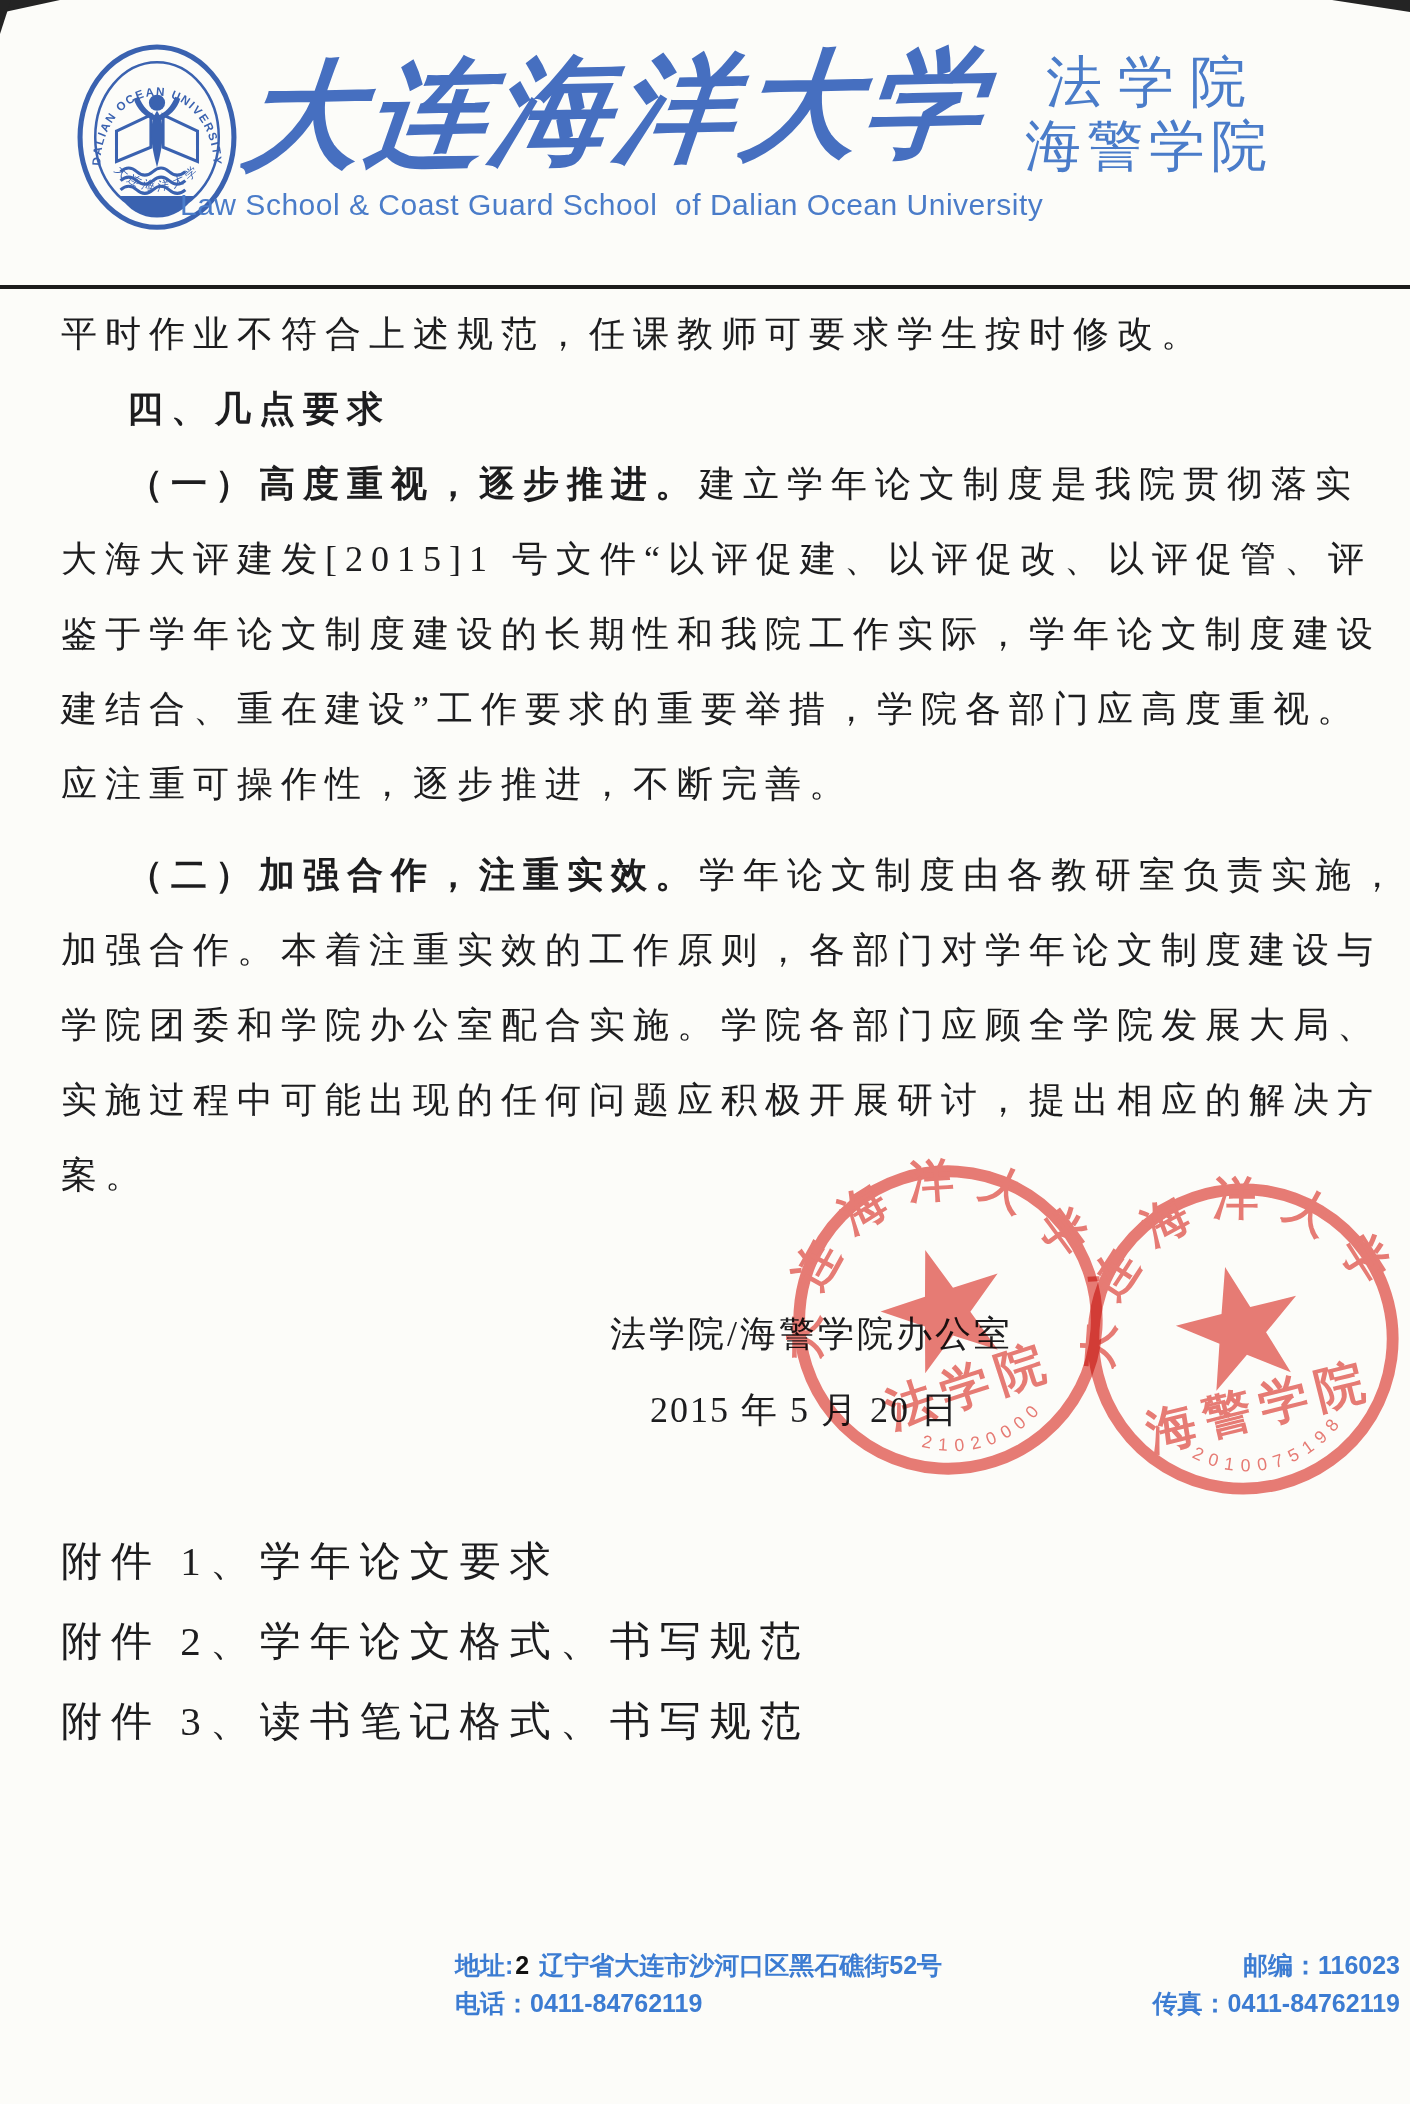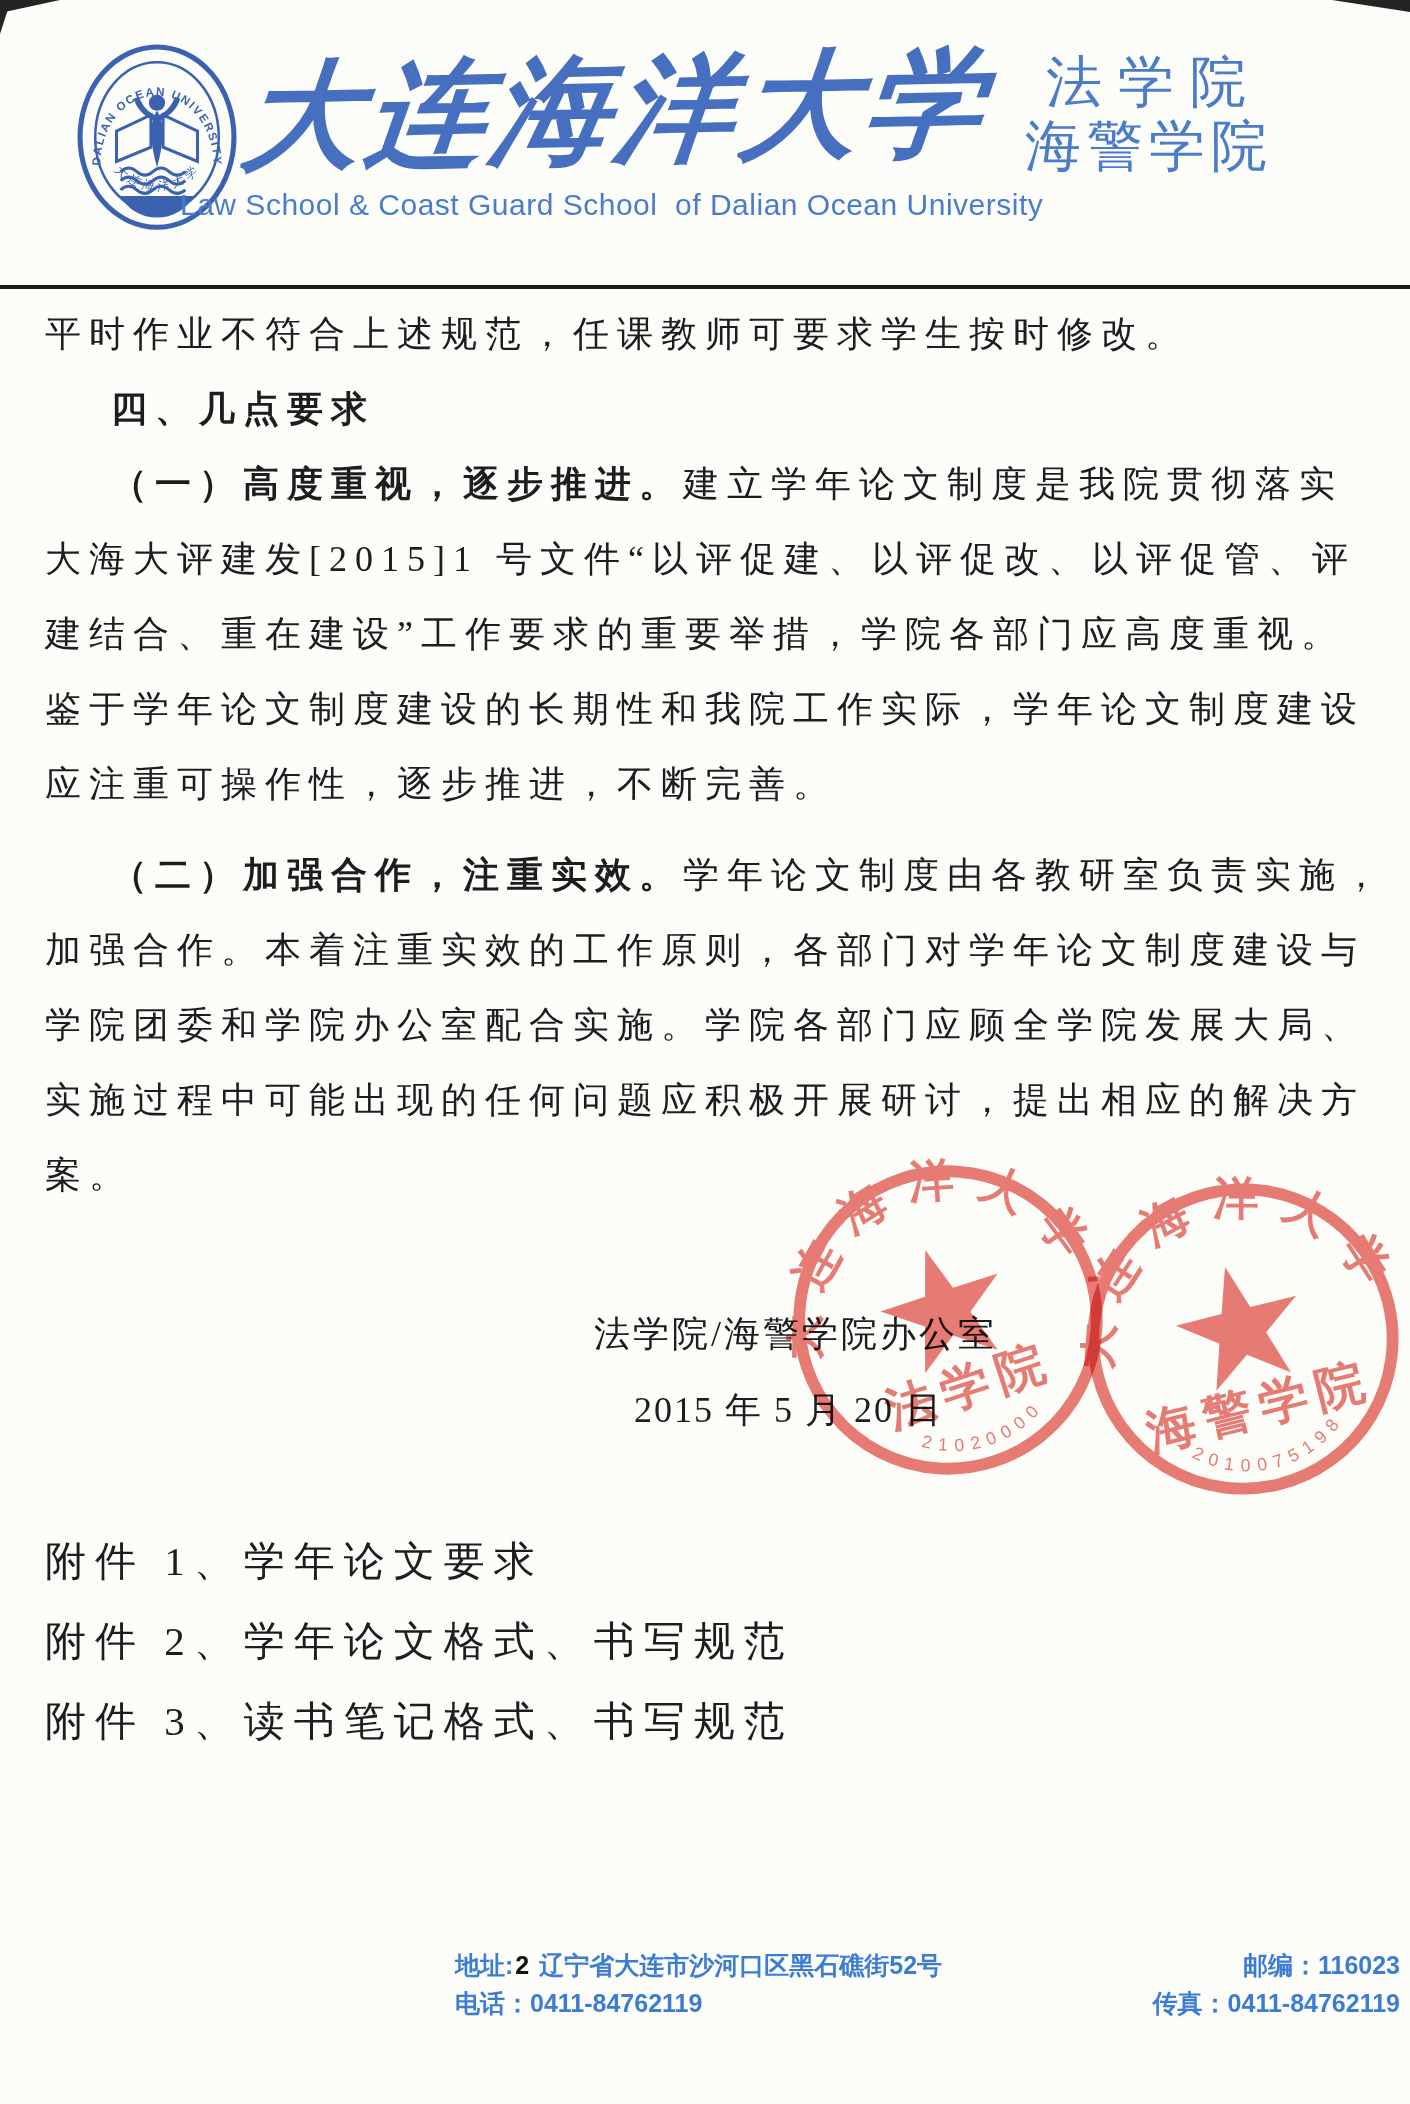--- a/index.html
+++ b/index.html
@@ -48,21 +48,21 @@
   .schools .s2{letter-spacing:6px;text-indent:6px;}
   .subtitle{
     position:absolute;left:180px;top:188px;width:1110px;
     text-align:left;color:var(--header-blue);
     font-family:"Liberation Sans","DejaVu Sans",sans-serif;
     font-size:30px;letter-spacing:.5px;white-space:pre;
   }
   .rule{position:absolute;left:0;top:285px;width:1410px;height:4px;background:#1c1c1c;}
 
   
-  .content{position:absolute;left:0;top:297px;width:1160px;padding:0 45px;}
+  .content{position:absolute;left:16px;top:297px;width:1160px;padding:0 45px;}
   .bline{
     font-size:36px;line-height:75px;letter-spacing:8px;white-space:nowrap;
   }
   .bline .b{font-weight:bold;margin-top:31px;}
   .bline.ind{text-indent:66px;}
   .bline.psp{margin-top:16px;}
 
   .sig-office{
     margin-top:96px;text-align:right;padding-right:118px;
     font-size:36px;letter-spacing:3px;line-height:50px;white-space:nowrap;
@@ -145,22 +145,22 @@
 
   <div class="subtitle">Law School &amp; Coast Guard School  of Dalian Ocean University</div>
 
   <div class="rule"></div>
 
   <div class="content">
     <div class="bline"><span class="b"></span><span>平时作业不符合上述规范，任课教师可要求学生按时修改。</span></div>
     <div class="bline ind"><span class="b">四、几点要求</span><span></span></div>
     <div class="bline ind"><span class="b">（一）高度重视，逐步推进。</span><span>建立学年论文制度是我院贯彻落实</span></div>
     <div class="bline"><span class="b"></span><span>大海大评建发[2015]1 号文件“以评促建、以评促改、以评促管、评</span></div>
+    <div class="bline"><span class="b"></span><span>鉴于学年论文制度建设的长期性和我院工作实际，学年论文制度建设</span></div>
     <div class="bline"><span class="b"></span><span>建结合、重在建设”工作要求的重要举措，学院各部门应高度重视。</span></div>
-    <div class="bline"><span class="b"></span><span>鉴于学年论文制度建设的长期性和我院工作实际，学年论文制度建设</span></div>
     <div class="bline"><span class="b"></span><span>应注重可操作性，逐步推进，不断完善。</span></div>
     <div class="bline ind psp"><span class="b">（二）加强合作，注重实效。</span><span>学年论文制度由各教研室负责实施，</span></div>
     <div class="bline"><span class="b"></span><span>加强合作。本着注重实效的工作原则，各部门对学年论文制度建设与</span></div>
     <div class="bline"><span class="b"></span><span>学院团委和学院办公室配合实施。学院各部门应顾全学院发展大局、</span></div>
     <div class="bline"><span class="b"></span><span>实施过程中可能出现的任何问题应积极开展研讨，提出相应的解决方</span></div>
     <div class="bline"><span class="b"></span><span>案。</span></div>
 
     <div class="sig-office">法学院/海警学院办公室</div>
     <div class="sig-date">2015 年 5 月 20 日</div>
 

